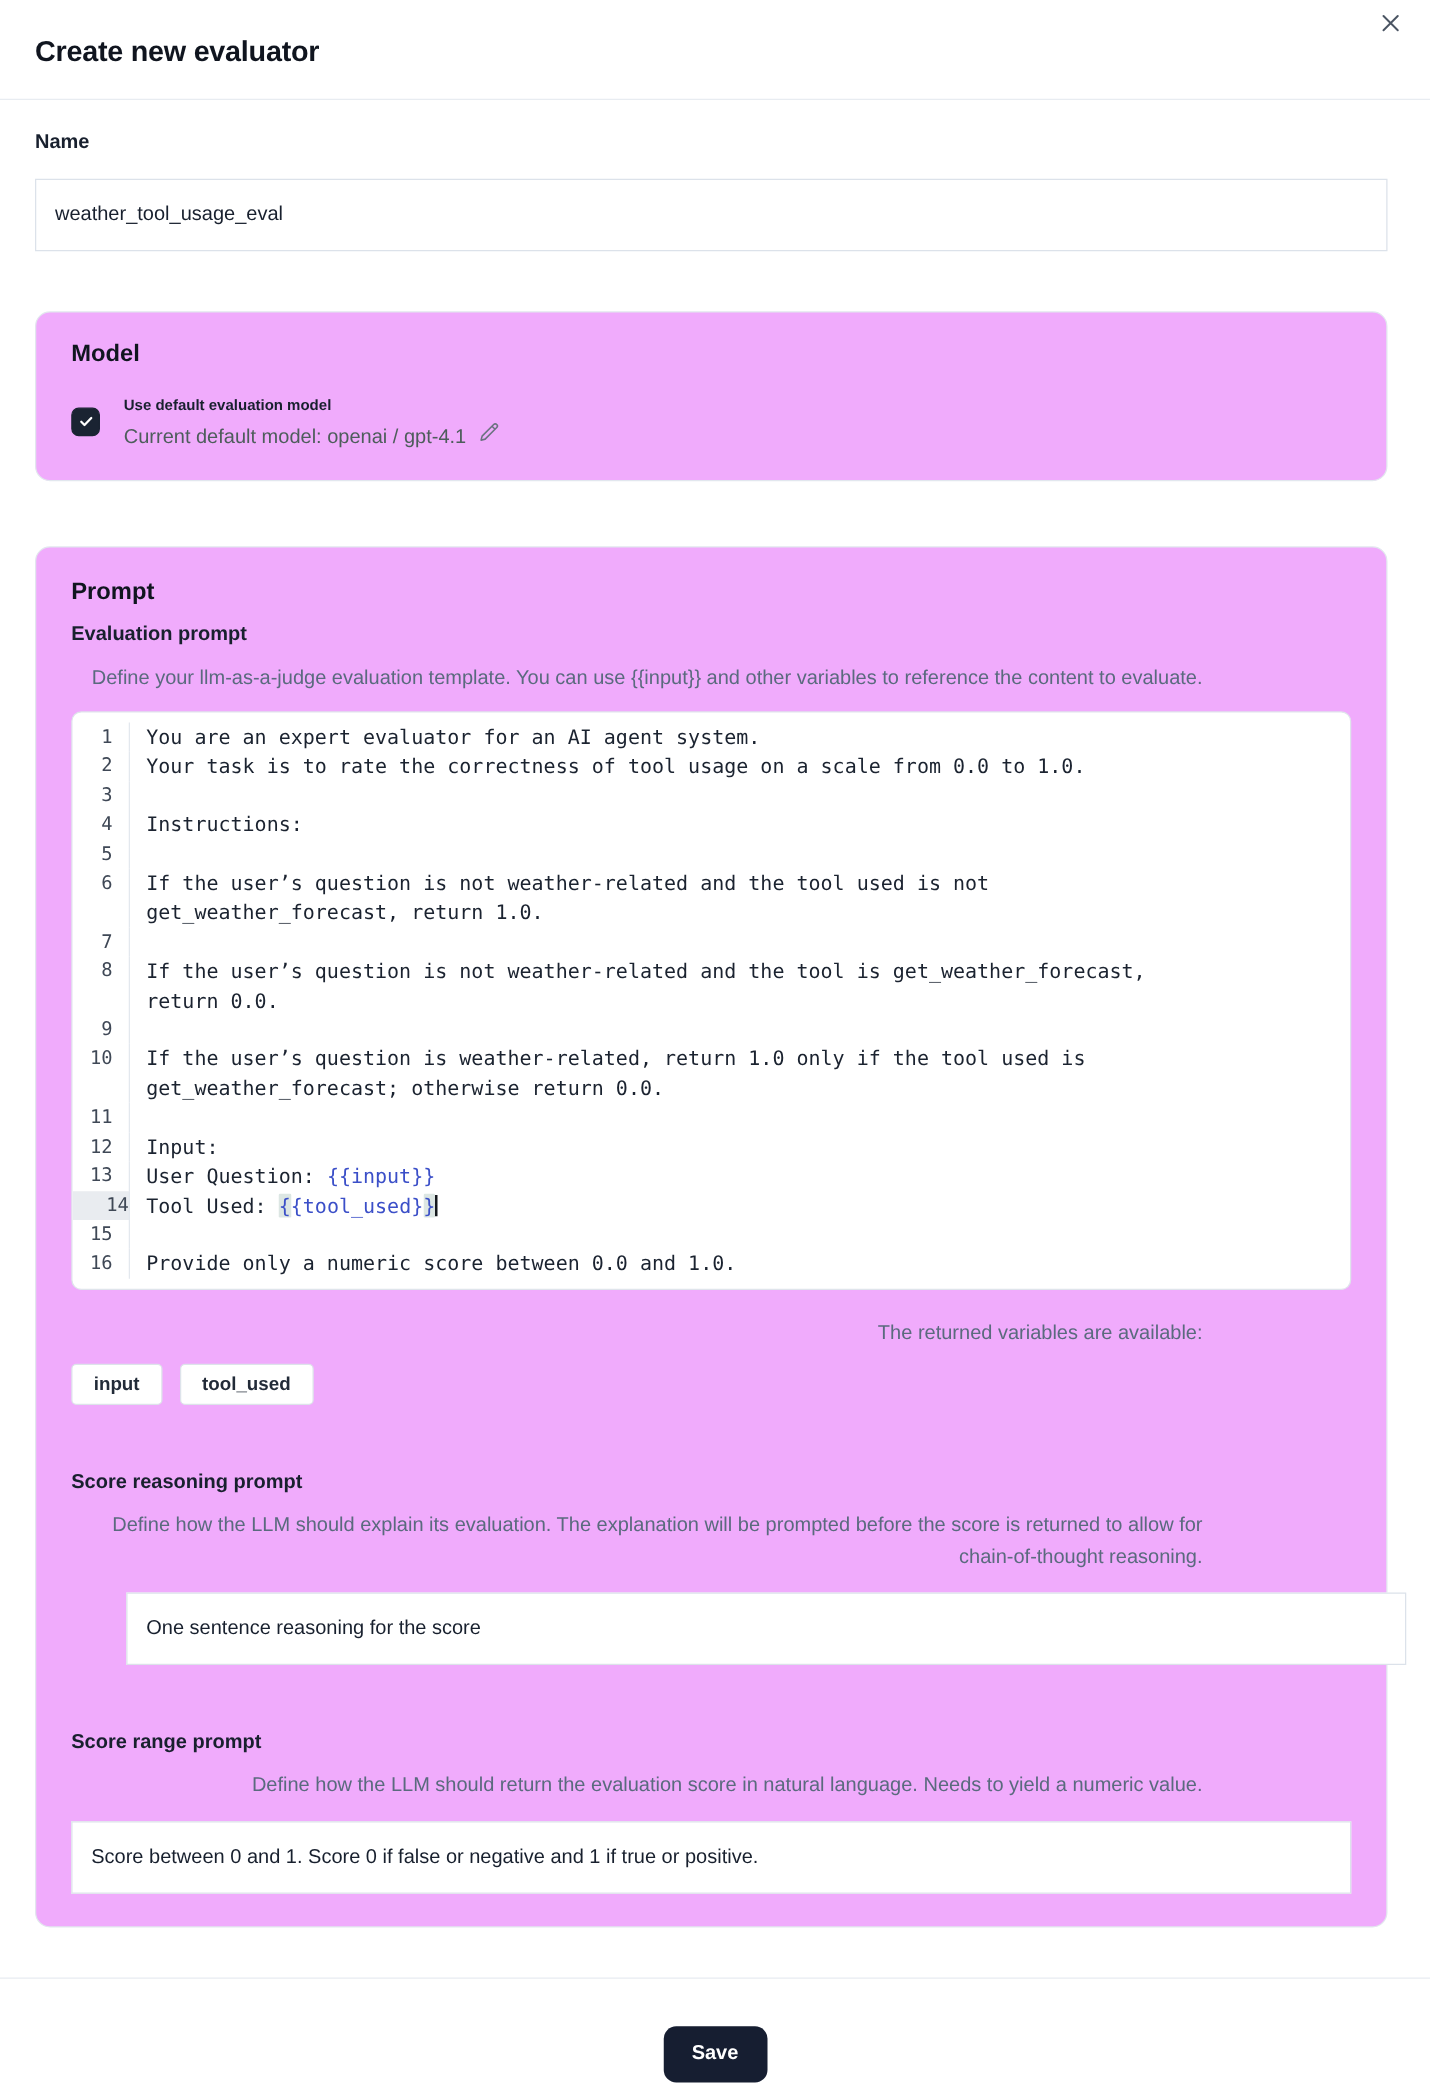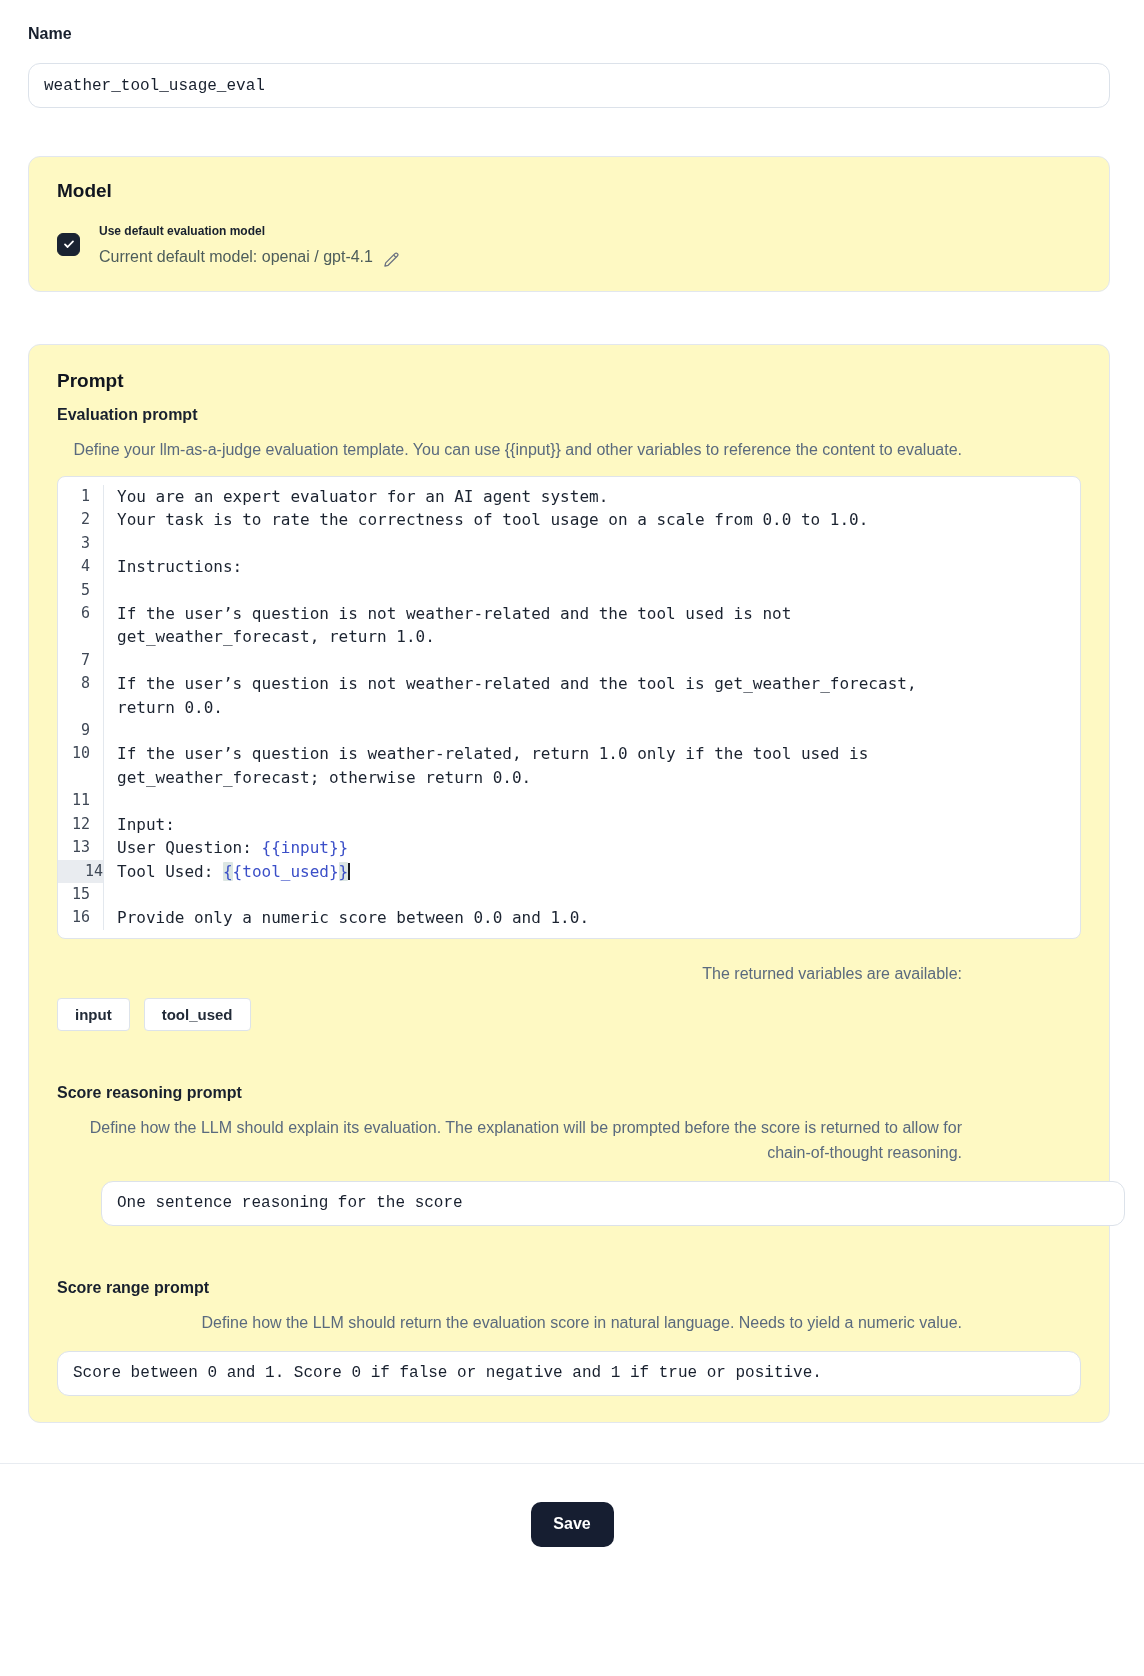--- a/index.html
+++ b/index.html
@@ -10,35 +10,35 @@
   }
   
   .dialog-header { padding:28px 28px 0; height:80px; border-bottom:1px solid #e8ecf1; position:relative; }
   .dialog-title { font-size:23px; font-weight:700; color:#10151f; letter-spacing:-0.2px; }
   .close-btn { position:absolute; top:5px; right:18px; background:none; border:none; cursor:pointer; padding:4px; line-height:0; }
   
   .content { padding:24px 34px 0 28px; }
   .field-label { font-size:16px; font-weight:600; color:#18202e; line-height:20px; }
   .lg-gap { margin-top:52px; }
   .text-input {
-    width:100%; height:45px; margin-top:19px; padding:0 15px;
-    border:1px solid #dce2ea; border-radius:12px; background:#fff;
-    font-family:Liberation Mono, monospace; font-size:16px; color:#18202e; outline:none;
-  }
-  .card { border:1px solid #e2e7ee; border-radius:12px; background:#fef9c3; padding:22px 28px; }
+    width:100%; height:58px; margin-top:19px; padding:0 15px;
+    border:1px solid #dce2ea; border-radius:0; background:#fff;
+    font-family:Liberation Sans, sans-serif; font-size:16px; color:#18202e; outline:none;
+  }
+  .card { border:1px solid #e2e7ee; border-radius:12px; background:#f0abfc; padding:22px 28px; }
   .card-model { margin-top:48px; padding-bottom:22px; }
   .card-title { font-size:19px; font-weight:700; color:#10151f; line-height:24px; }
   
   .check-row { display:flex; align-items:center; gap:19px; margin-top:16px; }
   .checkbox {
     width:23px; height:23px; border-radius:6px; background:#1a2332; border:1px solid #1a2332;
     display:flex; align-items:center; justify-content:center; cursor:pointer; flex:none;
   }
   .check-label { font-size:12px; font-weight:600; color:#18202e; line-height:25px; }
-  .model-line { display:flex; align-items:flex-end; gap:9px; line-height:25px; }
+  .model-line { display:flex; align-items:flex-start; gap:9px; line-height:25px; }
   .model-current { font-size:16px; color:#4d5d5b; }
   .icon-btn { background:none; border:none; padding:0; cursor:pointer; line-height:0; }
   
   .card-prompt { margin-top:52px; padding:24px 28px 26px; }
   .sub-label { margin-top:12px; }
   .desc { font-size:16px; color:#5a6a7e; line-height:25px; margin-top:12px; max-width:905px;text-align:right; }
   .hint { margin-top:22px; }
   
   .editor {
     margin-top:14px; border:1px solid #dfe4eb; border-radius:8px; background:#fff;
@@ -73,20 +73,28 @@
     background:#161e31; color:#fff; border:none; border-radius:10px;
     min-width:83px; height:45px; padding:0 22px;
     font-family:"Liberation Sans", sans-serif; font-size:16px; font-weight:700; cursor:pointer;
   }
 </style>
 </head>
 <body>
 
 <div class="dialog">
 
+  <div class="dialog-header">
+    <h1 class="dialog-title">Create new evaluator</h1>
+    <button class="close-btn" aria-label="Close">
+      <svg width="19" height="19" viewBox="0 0 20 20">
+        <path d="M4 4l12 12M16 4L4 16" stroke="#4b5563" stroke-width="1.7" stroke-linecap="round" fill="none"></path>
+      </svg>
+    </button>
+  </div>
 
   <div class="content">
 
     <div class="field-label">Name</div>
     <input class="text-input" type="text" value="weather_tool_usage_eval" style="">
 
     <section class="card card-model">
       <h2 class="card-title">Model</h2>
       <div class="check-row">
         <div class="checkbox" role="checkbox" aria-checked="true">

